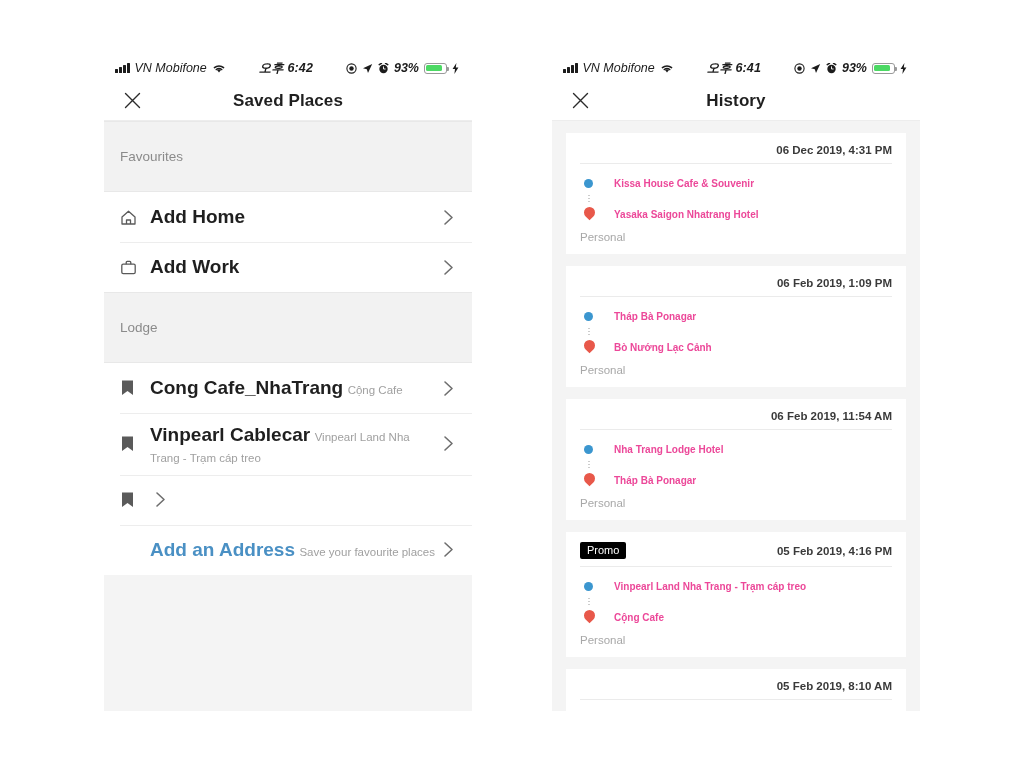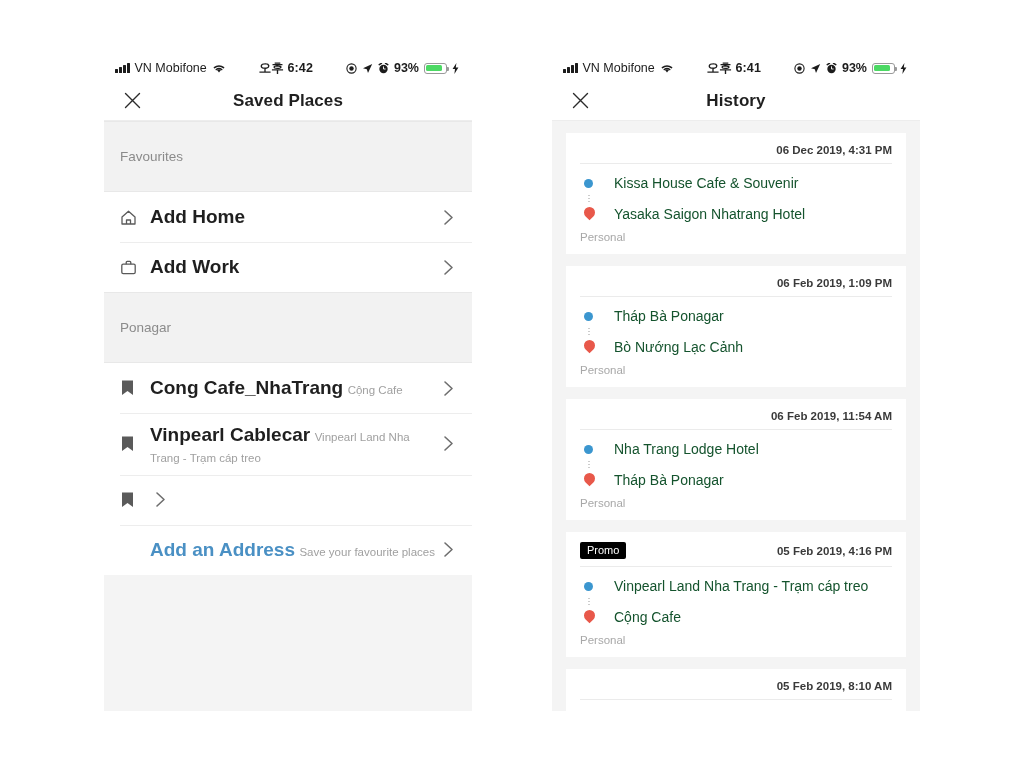--- a/index.html
+++ b/index.html
@@ -28,20 +28,21 @@
   
   .statusbar {
     height: 26px;
     background: #ffffff;
     display: flex;
     align-items: center;
     padding: 0 13px 0 11px;
     font-size: 12.5px;
     font-weight: bold;
     color: #1c1c1c;
+    font-style: italic;
   }
   .sb-left  { display: flex; align-items: center; gap: 5px; flex: 0 0 auto; }
   .sb-mid   { flex: 1; text-align: center; letter-spacing: .1px; }
   .sb-right { display: flex; align-items: center; gap: 5px; flex: 0 0 auto; }
 
   .signal-bars { display: flex; align-items: flex-end; gap: 1.5px; height: 10px; }
   .signal-bars i { width: 2.5px; background: #1c1c1c; border-radius: .5px; display: block; }
   .signal-bars i:nth-child(1) { height: 4px; }
   .signal-bars i:nth-child(2) { height: 6px; }
   .signal-bars i:nth-child(3) { height: 8px; }
@@ -171,21 +172,21 @@
     width: 9px; height: 9px; border-radius: 50%; background: #3b96cf; display: block;
   }
   .pin {
     width: 11px; height: 15px; display: block; position: relative;
   }
   .pin::before {
     content: ""; position: absolute; left: 0; top: 0;
     width: 11px; height: 11px; border-radius: 50% 50% 50% 0;
     background: #e8584a; transform: rotate(-45deg);
   }
-  .leg-text { font-size: 14px; color: #14532d; }
+  .leg-text { font-size: 10px; color: #ec4899; font-weight: bold; }
   .connector {
     width: 34px; flex: 0 0 34px; display: flex; flex-direction: column;
     align-items: flex-start; gap: 2px; padding-left: 8px; height: 8px;
     justify-content: center;
   }
   .connector i { width: 1.6px; height: 1.6px; background: #c4c4c4; border-radius: 50%; display: block; }
   .conn-row { display: flex; height: 9px; align-items: center; }
   .hcard-tag { font-size: 11.5px; color: #a8a8a8; margin-top: 6px; }
 </style>
 </head>
@@ -275,21 +276,21 @@
         </span>
         <span class="chev">
           <svg width="11" height="17" viewBox="0 0 11 17">
               <path d="M2 2 L9 8.5 L2 15" fill="none" stroke="#6e6e6e" stroke-width="1.6" stroke-linecap="round" stroke-linejoin="round"></path>
             </svg>
         </span>
       </div>
 
     </div>
 
-    <div class="section-header">Ponagar</div>
+    <div class="section-header">Lodge</div>
     <div class="list-group">
 
       <div class="row">
         <span class="row-icon">
           <svg width="15" height="18" viewBox="0 0 15 18">
               <path d="M2 1.5 H13 V16 L7.5 12 L2 16 Z" fill="#5a5a5a"></path>
             </svg>
         </span>
         <span class="row-body">
           <span class="row-title plain">Cong Cafe_NhaTrang</span>

